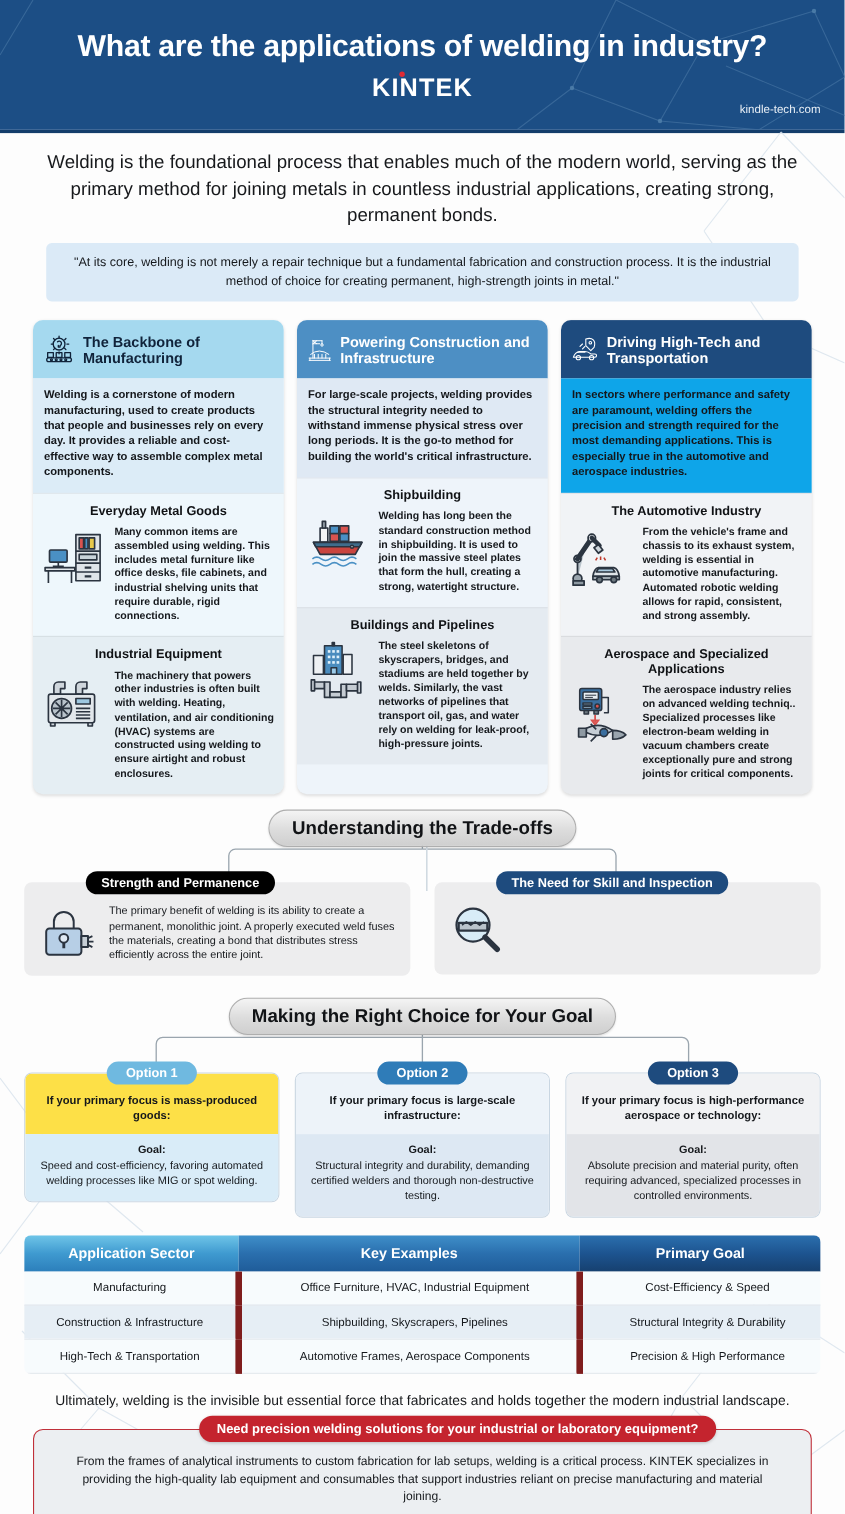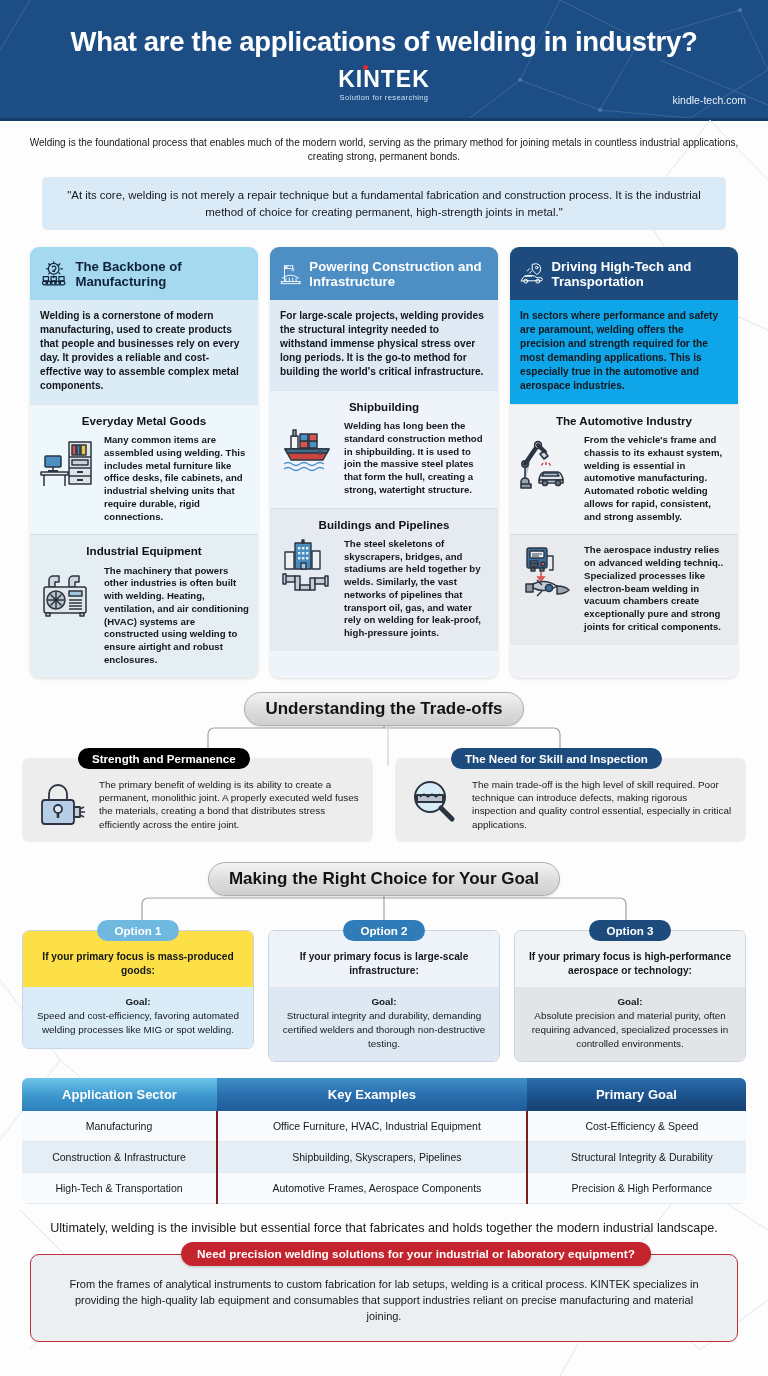--- a/index.html
+++ b/index.html
@@ -84,21 +84,21 @@
   .header-rule {
     height: 3px;
     background: #143d6b;
   }
 
   
   .intro {
     position: relative;
     z-index: 2;
     text-align: center;
-    font-size: 10px;
+    font-size: 17px;
     line-height: 1.42;
     color: #16181b;
     padding: 15px 28px 0;
   }
   .quote-box {
     position: relative;
     z-index: 2;
     margin: 13px 42px 0;
     background: #dbeaf7;
     border-radius: 5px;
@@ -300,21 +300,21 @@
   thead th.h3c { background: linear-gradient(180deg,#2b6fae 0%,#1d5490 50%,#16406f 100%); }
   tbody td {
     font-size: 10.5px;
     padding: 9px 6px;
     text-align: center;
     color: #15181c;
     border-bottom: 1px solid #e4e9ee;
   }
   tbody tr:nth-child(odd) td  { background: #f7fbfd; }
   tbody tr:nth-child(even) td { background: #e6eef5; }
-  tbody td + td { border-left: 2px solid #7f1d1d; padding-left: 16px; }
+  tbody td + td { border-left: 6px solid #7f1d1d; padding-left: 16px; }
 
   
   .closing {
     position: relative;
     z-index: 2;
     text-align: center;
     font-size: 12.6px;
     line-height: 1.42;
     padding: 16px 48px 0;
     color: #16181b;
@@ -378,21 +378,20 @@
       </g>
     </svg>
 
     <h1>What are the applications of welding in industry?</h1>
 
     <div class="logo-wrap">
       <span class="logo-mark">
         <span class="logo-dot"></span>
         <span>KINTEK</span>
       </span>
-      <span class="logo-tag">Solution for researching</span>
     </div>
 
     <div class="site-url">kindle-tech.com</div>
   </div>
   <div class="header-rule"></div>
 
   <p class="intro">Welding is the foundational process that enables much of the modern world, serving as the primary method for joining metals in countless industrial applications, creating strong, permanent bonds.</p>
   <div class="quote-box">"At its core, welding is not merely a repair technique but a fundamental fabrication and construction process. It is the industrial method of choice for creating permanent, high-strength joints in metal."</div>
 
   <div class="cards">
@@ -595,20 +594,21 @@
                 <circle cx="26" cy="49" r="2.6" fill="#6d7880"></circle>
                   <circle cx="39" cy="49" r="2.6" fill="#6d7880"></circle>
               </g>
             </svg>
           </span>
           <div class="sub-txt">From the vehicle's frame and chassis to its exhaust system, welding is essential in automotive manufacturing. Automated robotic welding allows for rapid, consistent, and strong assembly.</div>
         </div>
       </div>
 
       <div class="sub alt">
+        <h3>Aerospace and Specialized Applications</h3>
         <div class="sub-body">
           <span class="sub-ico">
             <svg viewBox="0 0 58 58">
               <g stroke="#2b3440" stroke-width="1.4" stroke-linejoin="round">
                 <rect x="8" y="4" width="20" height="20" rx="2" fill="#3a6e9e"></rect>
                 <rect x="11" y="7" width="14" height="7" rx="1" fill="#e8eef3"></rect>
                 <g stroke="#2b3440" stroke-width="0.9">
                     <line x1="13" y1="10" x2="23" y2="10"></line>
                     <line x1="13" y1="12" x2="20" y2="12"></line>
                   </g>
@@ -676,21 +676,20 @@
           <span class="to-ico">
             <svg viewBox="0 0 56 56">
               <g stroke="#2b3440" stroke-width="2" stroke-linejoin="round">
                 <circle cx="23" cy="22" r="15" fill="#d8ecf7"></circle>
                 <path d="M10 20h26v7H10z" fill="#b9c3cb"></path>
                 <path d="M13 22l4-3 4 3 4-3 4 3 4-3" fill="none" stroke-width="1.4"></path>
                 <path d="M34 33l11 11" stroke-width="5" stroke-linecap="round"></path>
               </g>
             </svg>
           </span>
-          <div class="to-txt">The main trade-off is the high level of skill required. Poor technique can introduce defects, making rigorous inspection and quality control essential, especially in critical applications.</div>
         </div>
       </div>
     </div>
 
   </div>
 
   <div class="section-flow" style="margin-top:20px;">
     <div class="pill-main">Making the Right Choice for Your Goal</div>
 
     <div class="connectors">

